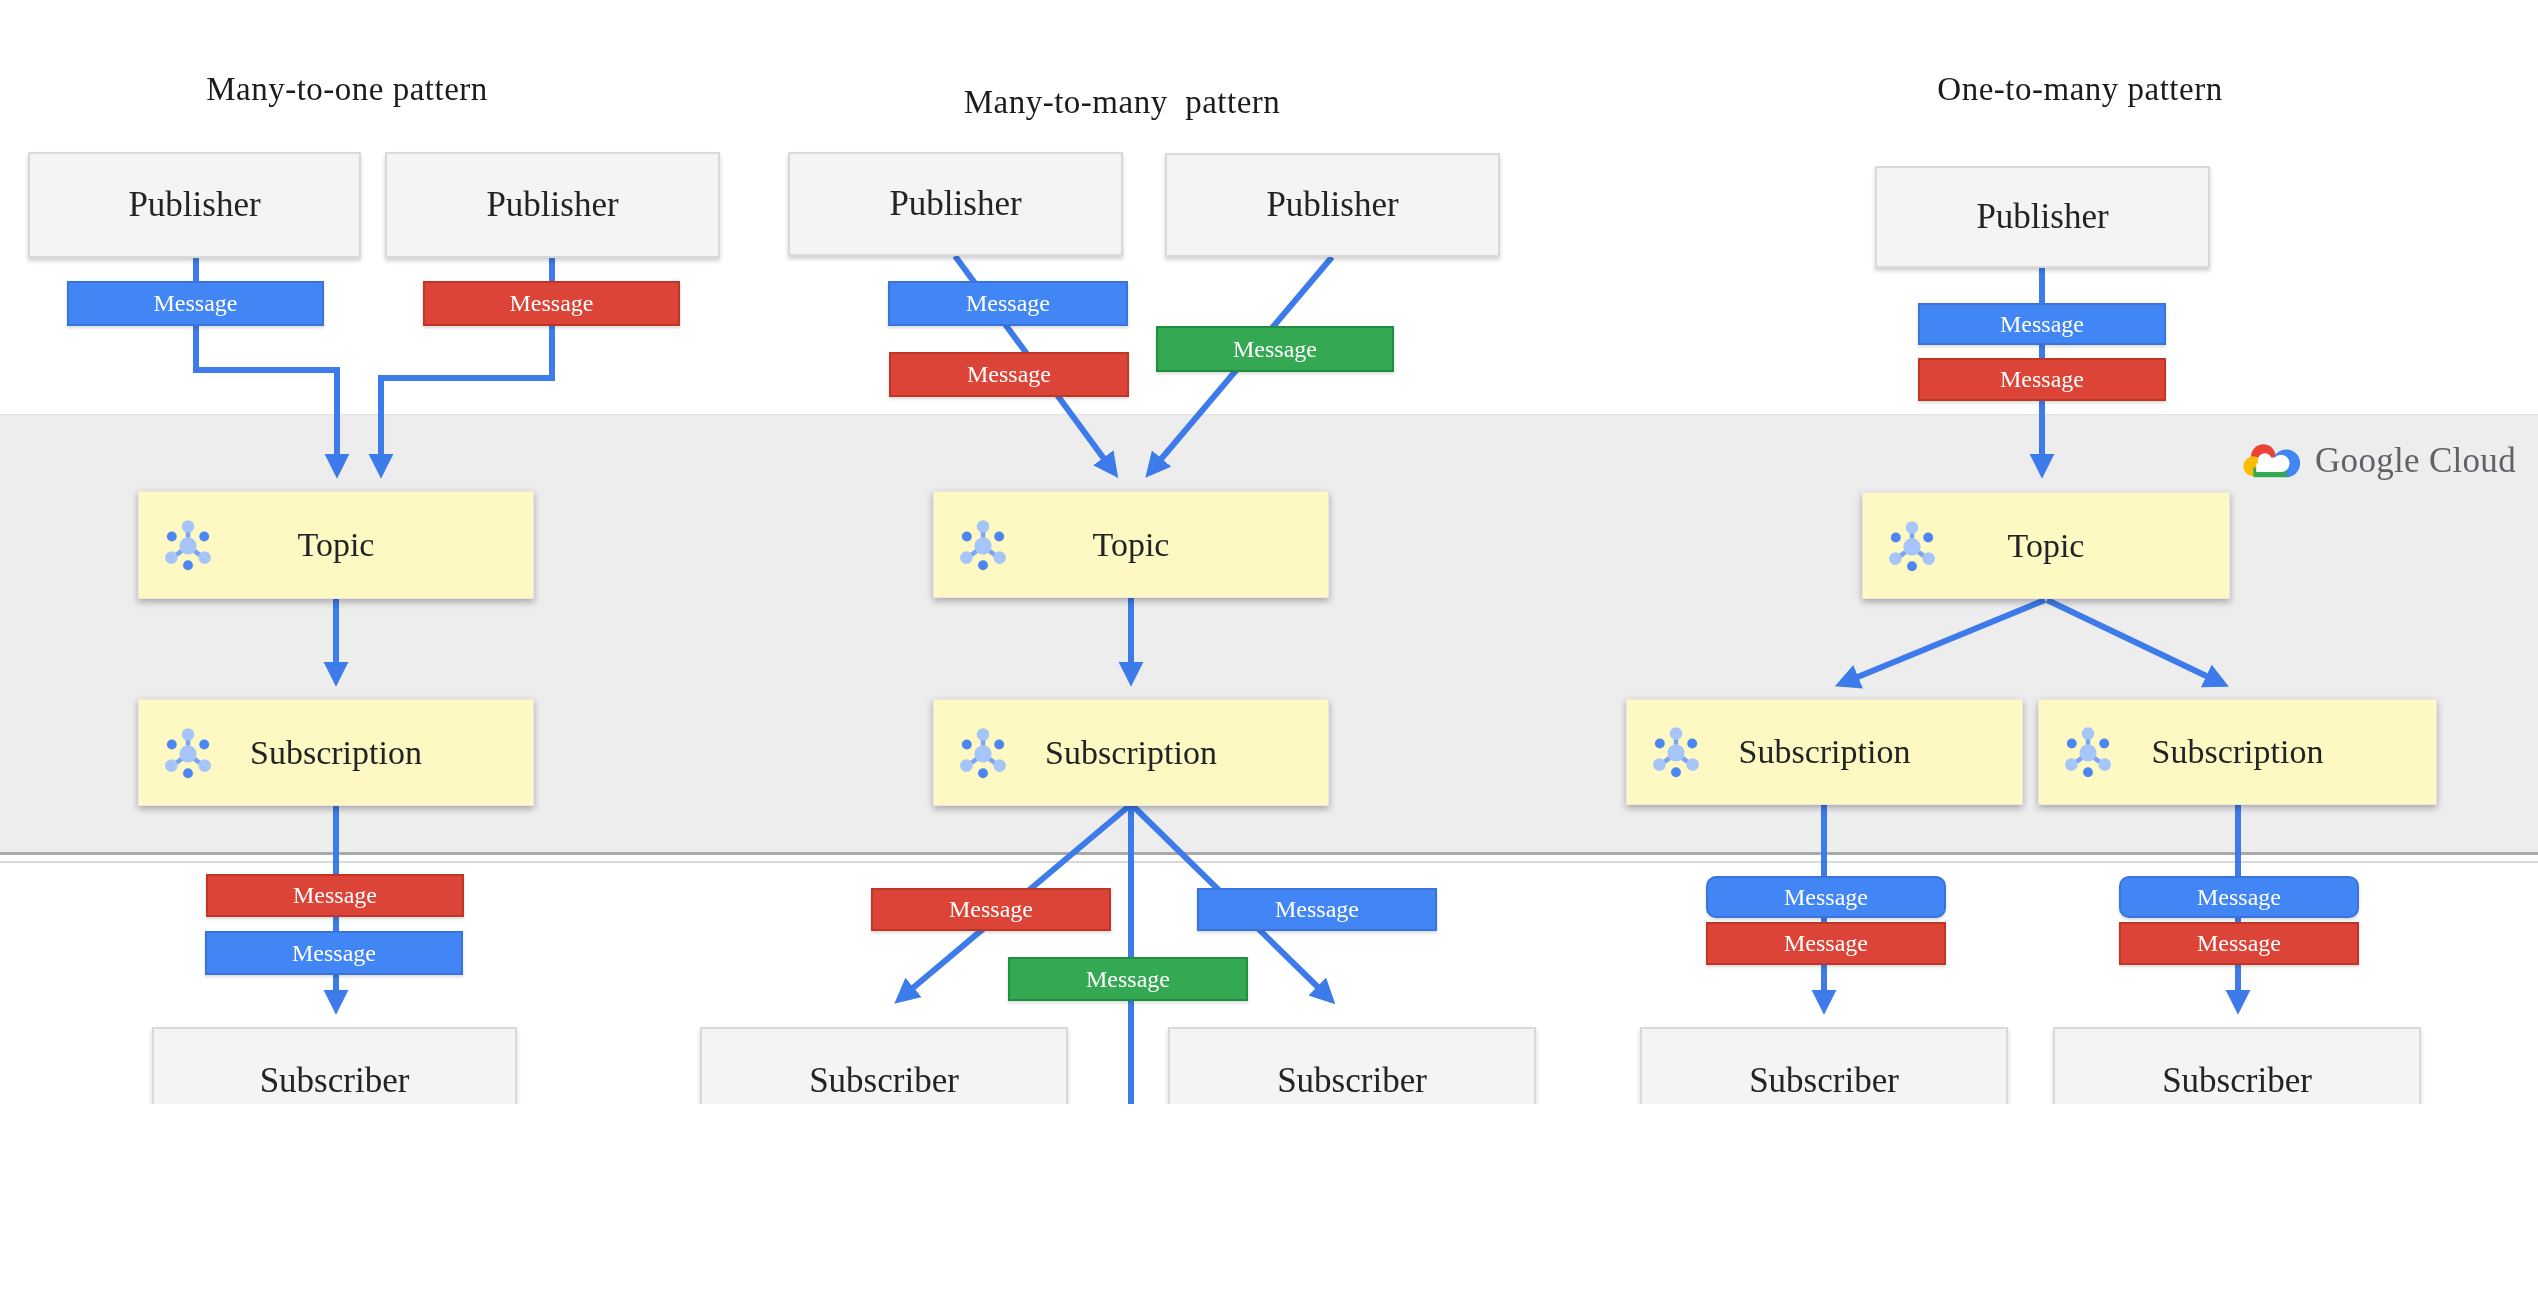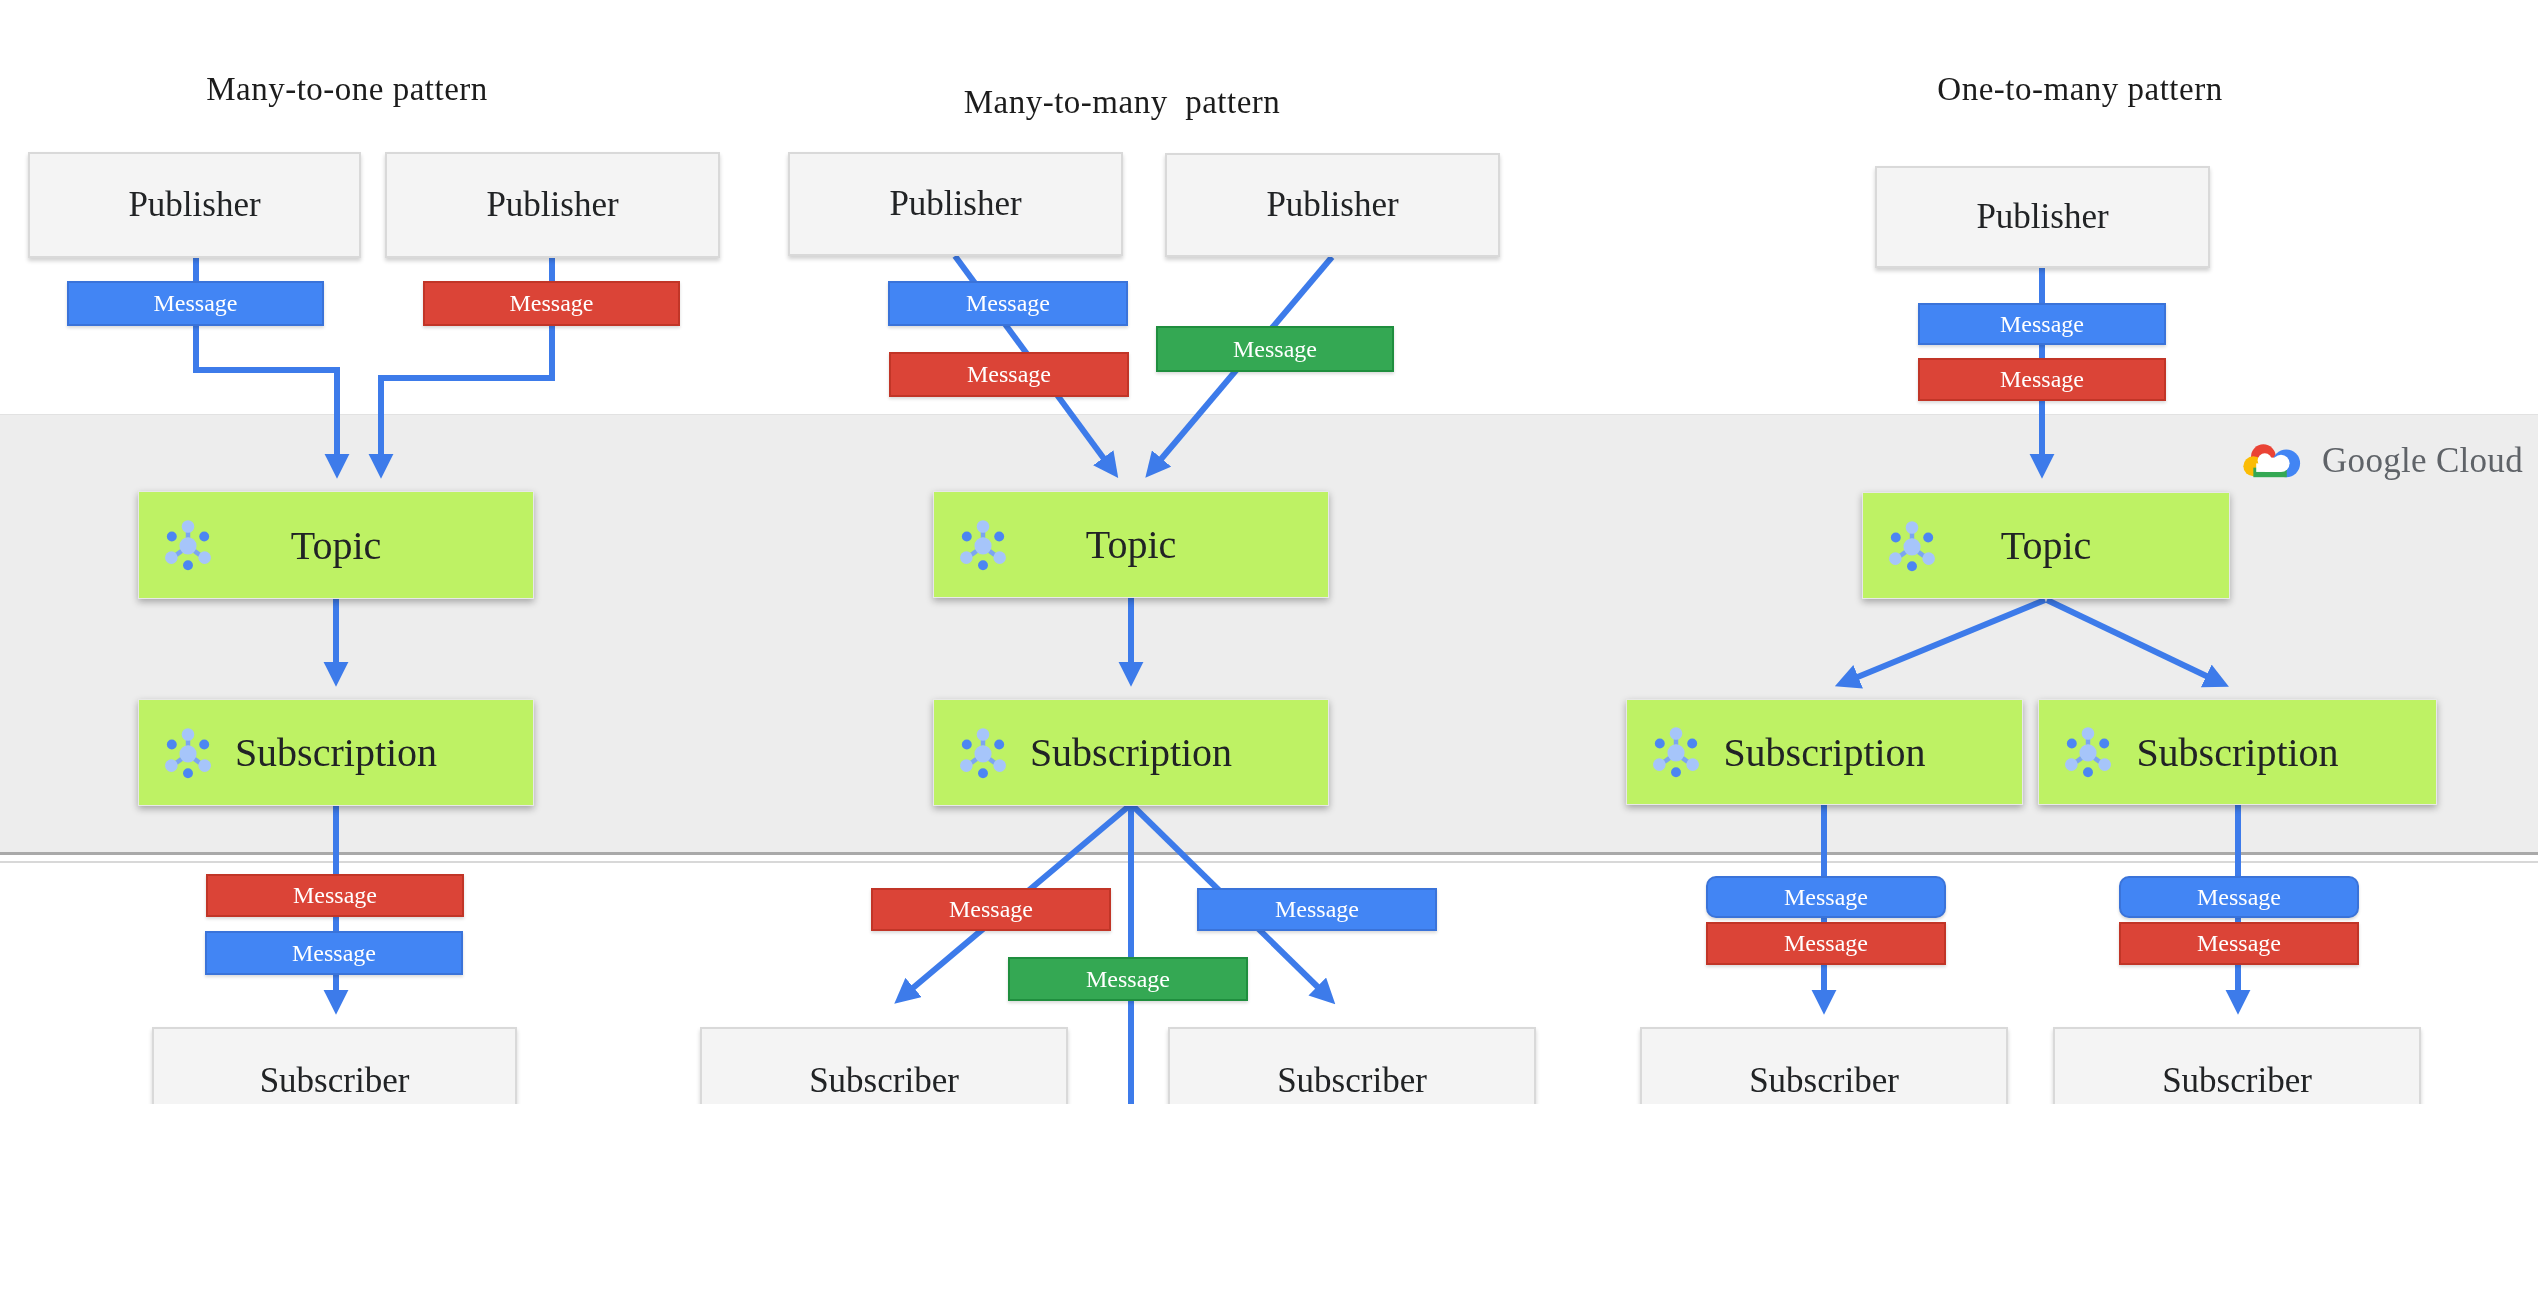--- a/index.html
+++ b/index.html
@@ -35,38 +35,38 @@
   .box{
     position:absolute; display:flex; align-items:center; justify-content:center;
     text-align:center; color:var(--text-dark);
   }
   .box.gray{
     background:var(--box-gray); border:2px solid var(--box-border);
     box-shadow:0 3px 4px rgba(0,0,0,0.18);
     font-size:35px;
   }
   .box.white{
-    background:#bef264; border:1px solid #E8E8E8;
+    background:#fef9c3; border:1px solid #E8E8E8;
     box-shadow:0 3px 7px rgba(0,0,0,0.30);
-    font-size:40px;
+    font-size:34px;
   }
   .box.white .pubsub-icon{
     position:absolute; left:22px; top:50%; transform:translateY(-50%);
   }
   .msg{
     position:absolute; display:flex; align-items:center; justify-content:center;
     color:#ffffff; font-size:24px; font-weight:500;
     box-shadow:0 2px 3px rgba(0,0,0,0.15);
   }
   .msg.blue{background:var(--blue); border:2px solid var(--blue-border);}
   .msg.red{background:var(--red); border:2px solid var(--red-border);}
   .msg.green{background:var(--green); border:2px solid var(--green-border);}
   .msg.rounded{border-radius:10px;}
   .gcloud{
-    position:absolute; left:2240px; top:438px; display:flex; align-items:center; gap:20px;
+    position:absolute; left:2240px; top:438px; display:flex; align-items:center; gap:13px;
   }
   .gcloud-text{font-size:35px; color:var(--logo-text); letter-spacing:0.3px; white-space:nowrap;}
 </style>
 </head>
 <body>
 
 <div class="canvas">
 
   <div class="band"></div>
   <div class="band-line2"></div>

